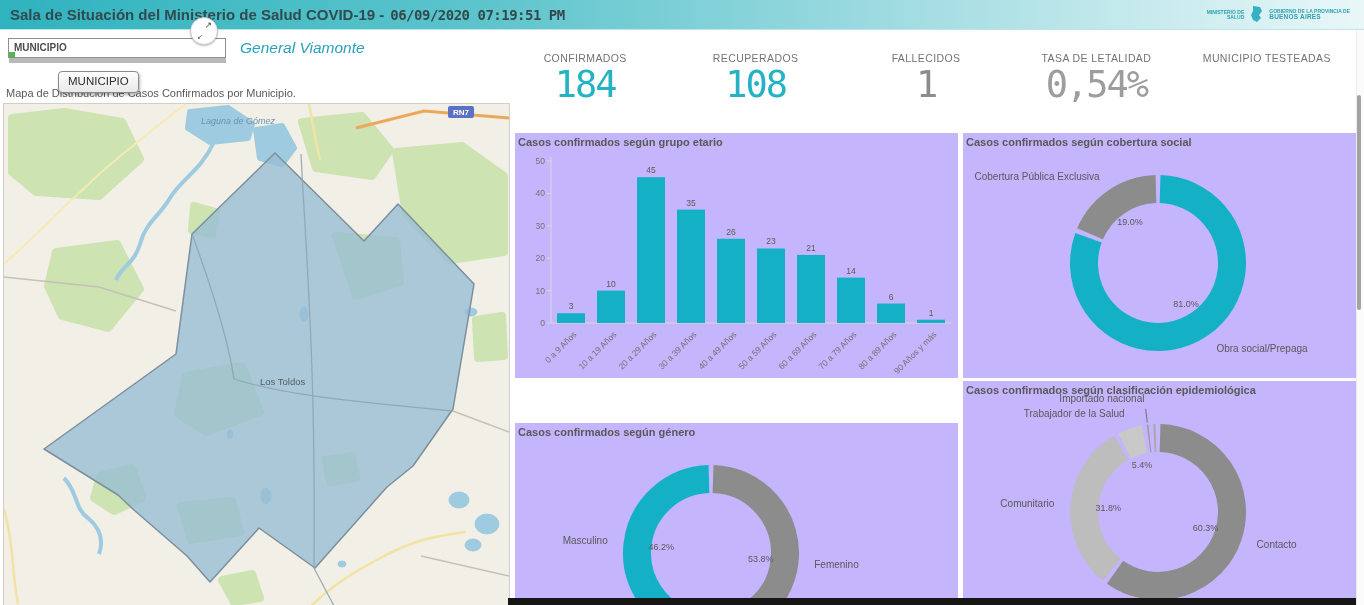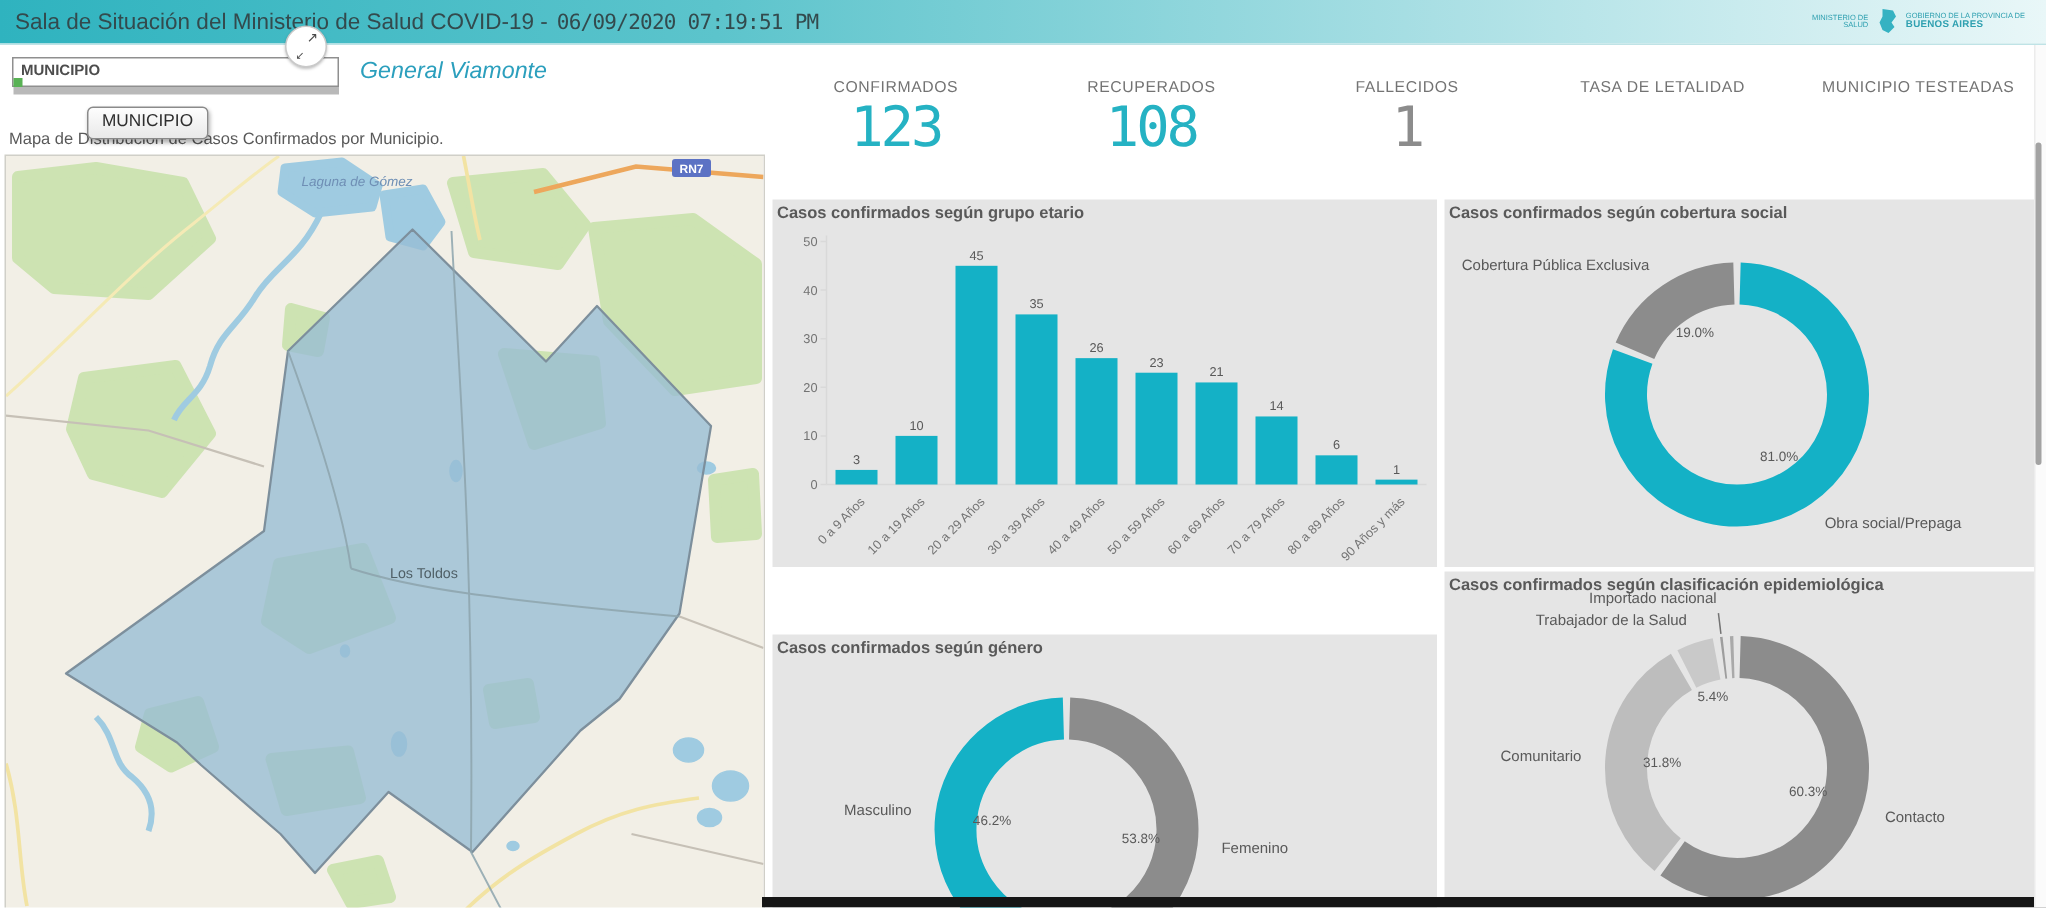--- a/index.html
+++ b/index.html
@@ -6,21 +6,21 @@
   body{
     width:1364px;height:605px;position:relative;overflow:hidden;
     background:#ffffff;font-family:"Liberation Sans",sans-serif;
     -webkit-font-smoothing:antialiased;
   }
   
   #header{
     position:absolute;left:0;top:0;width:1364px;height:30px;
     background:linear-gradient(to right,#2fb3bf 0%,#5cc4cc 35%,#a9dfe4 70%,#e9f7f8 100%);
     display:flex;align-items:center;justify-content:space-between;
-    border-bottom:1px solid #bfe3e6;box-sizing:border-box;
+    border-bottom:1px solid #bfe3e6;box-sizing:border-box;font-weight:bold;
   }
   #header .title-wrap{padding-left:10px;font-size:15px;color:#334a4d;white-space:nowrap;}
   #header .title-time{font-family:"DejaVu Sans Mono",monospace;font-size:14px;margin-left:6px;letter-spacing:-0.5px;}
   #logos{display:flex;align-items:center;gap:6px;padding-right:14px;}
   .logo-txt{font-size:5px;line-height:5px;color:#2fa0b0;text-align:right;}
   .logo-txt b{font-size:6.5px;letter-spacing:.2px;}
   
   #nav-bubble{
     position:absolute;left:190px;top:17px;width:28px;height:28px;border-radius:50%;
     background:#ffffff;border:1px solid #c9c9c9;box-shadow:0 1px 2px rgba(0,0,0,.25);
@@ -39,26 +39,26 @@
   #filter-tooltip{
     position:absolute;left:58px;top:71px;height:20px;padding:0 9px;z-index:25;
     border:1px solid #8a8a8a;border-radius:4px;
     background:linear-gradient(#fdfdfd,#e9e9e9);
     box-shadow:1px 2px 3px rgba(0,0,0,.3);
     font-size:11.5px;color:#2e2e2e;line-height:19px;
   }
   #map-caption{position:absolute;left:6px;top:87px;width:430px;font-size:11px;font-weight:normal;color:#595959;}
   #selected-muni{position:absolute;left:240px;top:39px;width:260px;text-align:left;font-size:15.5px;color:#2b9fbd;font-style:italic;}
   
-  #kpi-row{position:absolute;left:512px;top:44px;width:852px;height:72px;display:flex;}
+  #kpi-row{position:absolute;left:500px;top:44px;width:852px;height:72px;display:flex;}
   .kpi{flex:1;text-align:center;}
   .kpi .kpi-label{font-size:10.5px;color:#737373;letter-spacing:.4px;margin-top:8px;}
   .kpi .kpi-value{font-family:"DejaVu Sans Mono",monospace;font-size:37px;line-height:42px;letter-spacing:-2px;}
   
-  .panel{position:absolute;background:#e5e5e5;overflow:hidden;}
+  .panel{position:absolute;background:#c4b5fd;overflow:hidden;}
   .panel .panel-title{position:absolute;left:3px;top:3px;font-size:11px;font-weight:bold;color:#595959;z-index:2;}
   #bar-panel{left:515px;top:133px;width:443px;height:245px;}
   #donut1-panel{left:963px;top:133px;width:395px;height:245px;}
   #gender-panel{left:515px;top:391px;width:443px;height:219px;margin-top:32px;}
   #epi-panel{left:963px;top:381px;width:395px;height:219px;}
   .panel svg{position:absolute;left:0;top:0;}
   svg text{font-family:"Liberation Sans",sans-serif;}
   
   #map{position:absolute;left:3px;top:103px;width:505px;height:502px;border:1px solid #d0cfc8;box-sizing:content-box;}
   
@@ -98,32 +98,33 @@
 <div id="filter-tooltip">
   <span>MUNICIPIO</span>
 </div>
 
 <div id="map-caption">Mapa de Distribución de Casos Confirmados por Municipio.</div>
 <div id="selected-muni">General Viamonte</div>
 
 <div id="kpi-row">
   <div class="kpi">
     <div class="kpi-label">CONFIRMADOS</div>
-    <div class="kpi-value" style="color: rgb(37, 178, 195);">123</div>
+    <div class="kpi-value" style="color: rgb(37, 178, 195);">184</div>
   </div>
   <div class="kpi">
     <div class="kpi-label">RECUPERADOS</div>
     <div class="kpi-value" style="color: rgb(37, 178, 195);">108</div>
   </div>
   <div class="kpi">
     <div class="kpi-label">FALLECIDOS</div>
     <div class="kpi-value" style="color: rgb(140, 140, 140);">1</div>
   </div>
   <div class="kpi">
     <div class="kpi-label">TASA DE LETALIDAD</div>
+    <div class="kpi-value" style="color: rgb(157, 157, 157);">0,54%</div>
   </div>
   <div class="kpi">
     <div class="kpi-label">MUNICIPIO TESTEADAS</div>
   </div>
 </div>
 
 <div id="map">
   <svg width="505" height="502" viewBox="0 0 505 502">
     <rect x="0" y="0" width="505" height="502" fill="#f2efe6"></rect>
 

